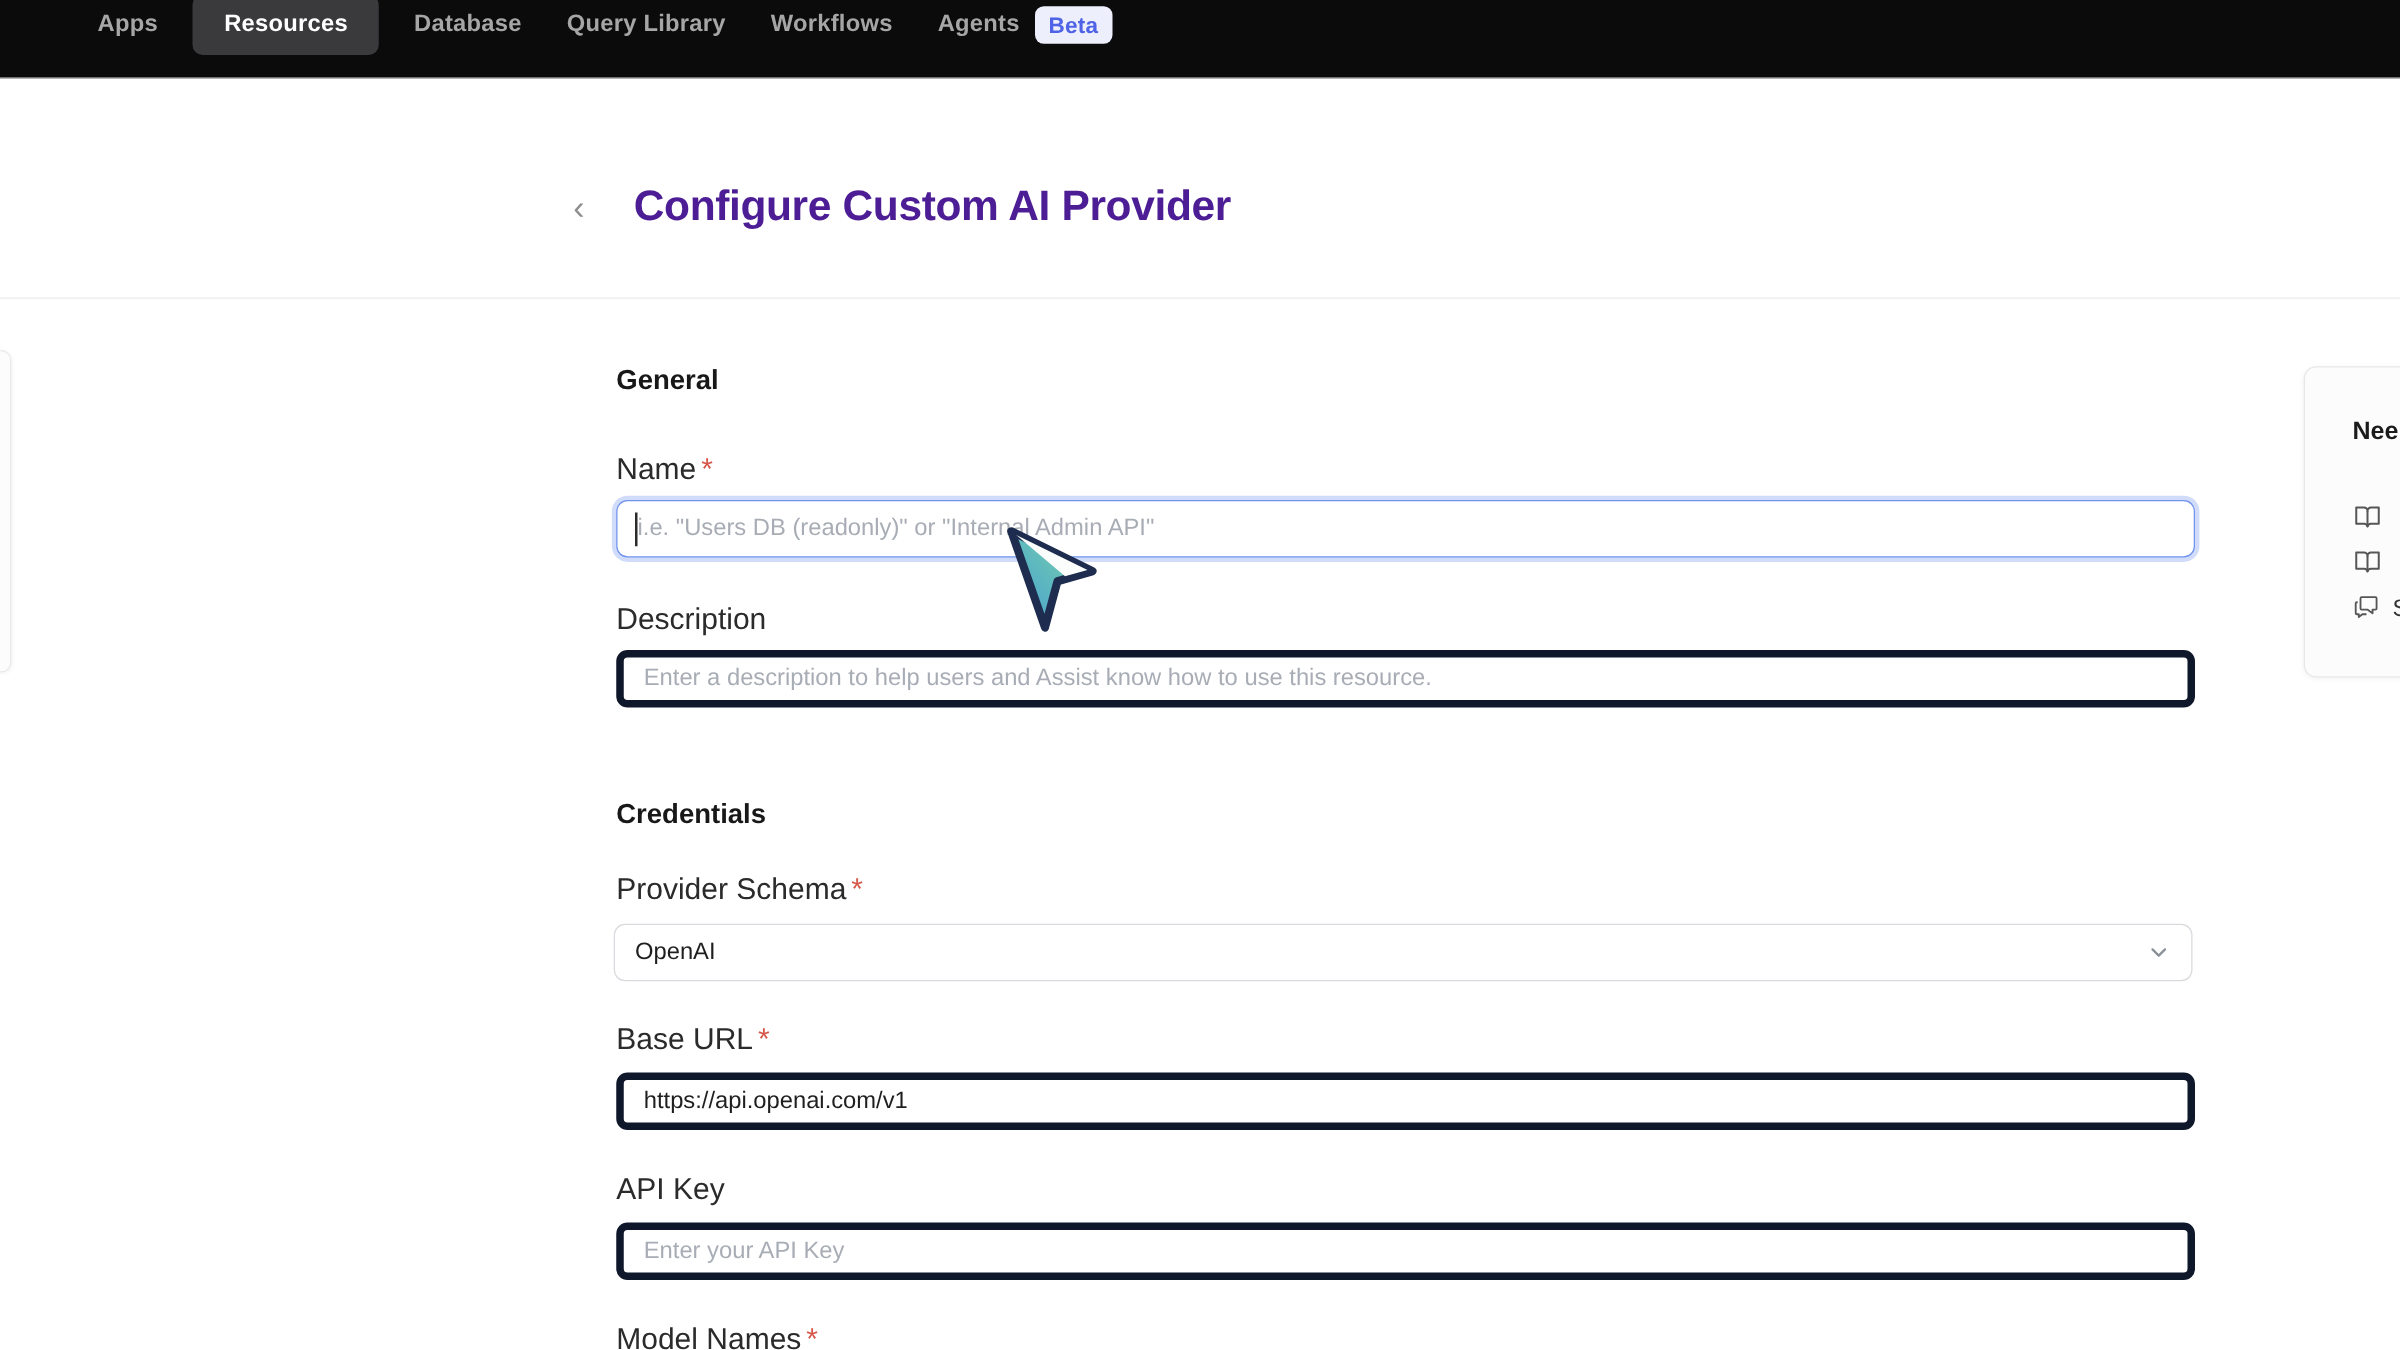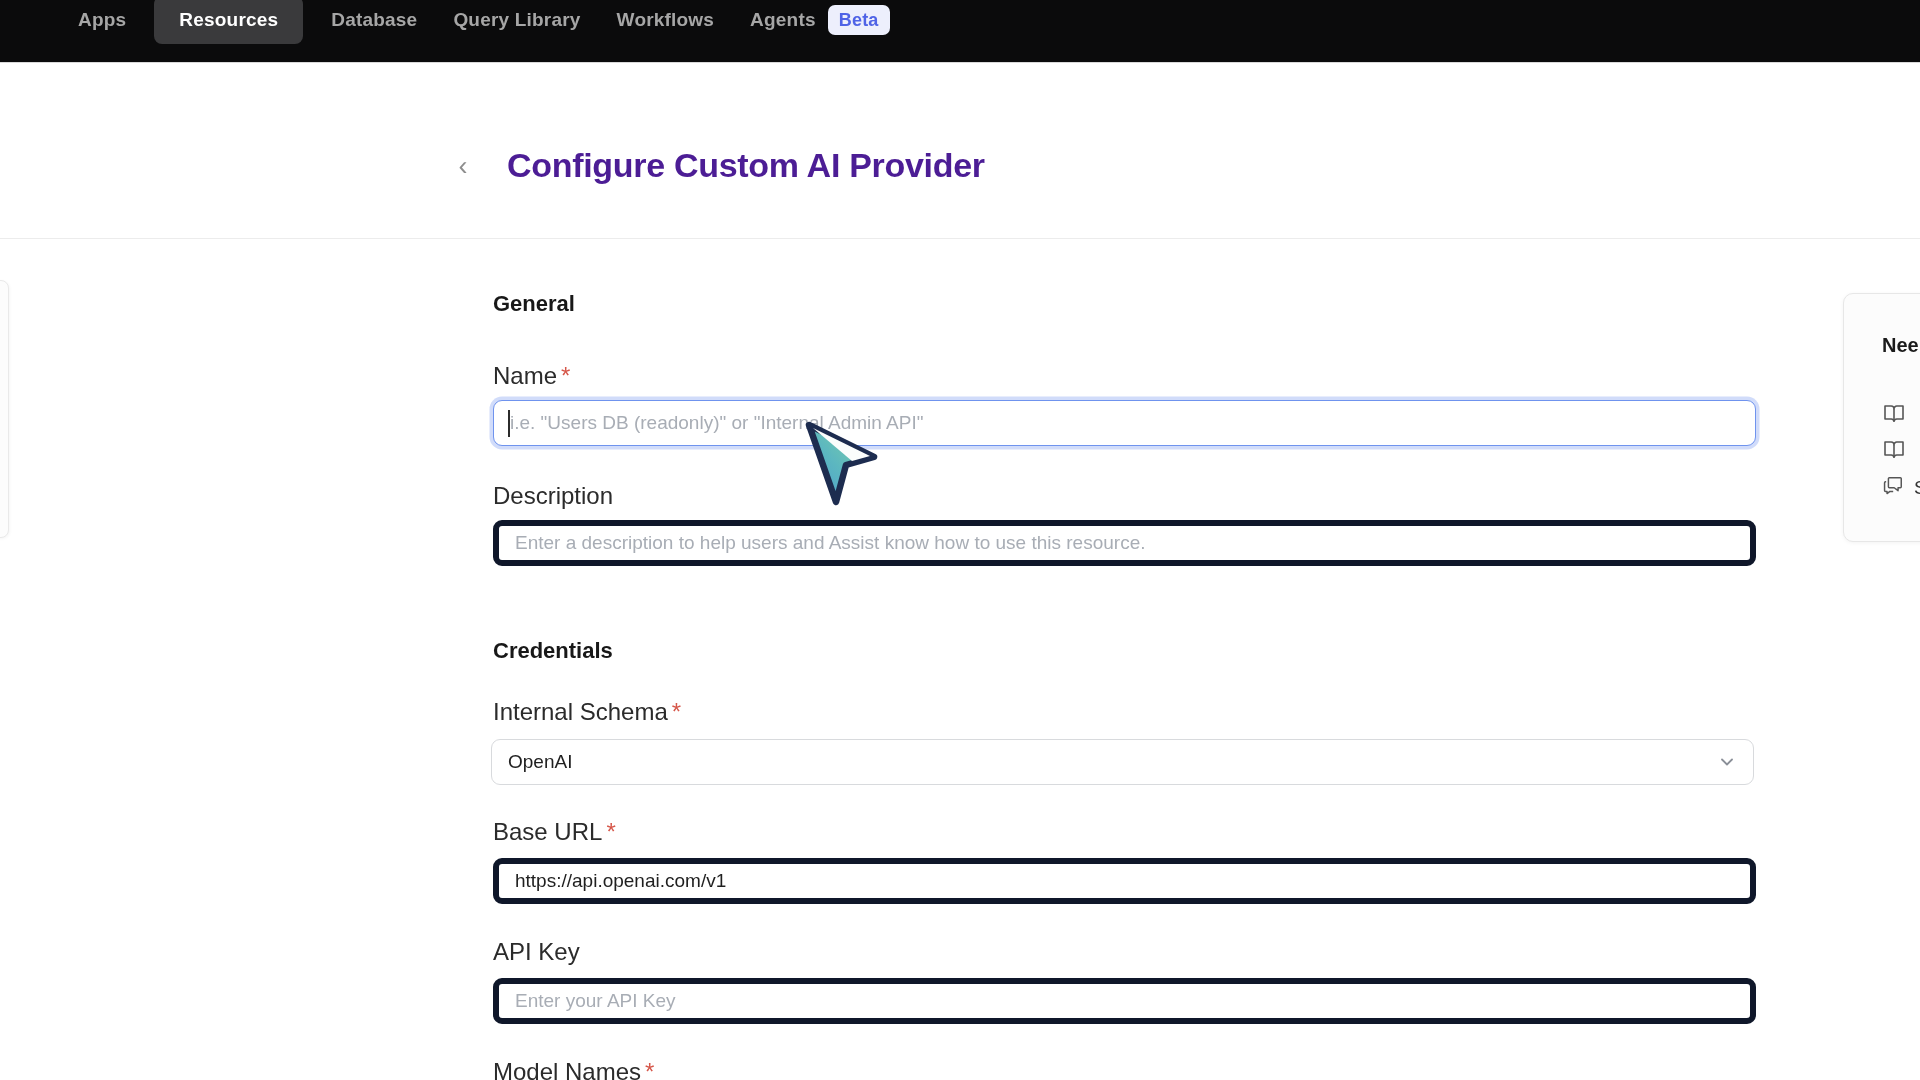--- a/index.html
+++ b/index.html
@@ -97,21 +97,21 @@
   <div class="caret-bar"></div>
 
   <div class="field-label" style="left:493px; top:482px;">
     <span>Description</span>
   </div>
   <input class="text-input" style="left: 493px; top: 520px;" type="text" placeholder="Enter a description to help users and Assist know how to use this resource.">
 
   <div class="section-heading" style="left:493px; top:628px;margin-top:10px;">Credentials</div>
 
   <div class="field-label" style="left:493px; top:698px;">
-    <span>Internal Schema</span><span class="req">*</span>
+    <span>Provider Schema</span><span class="req">*</span>
   </div>
   <div class="select-box" style="left:491px; top:739px;">
     <span>OpenAI</span>
     <span class="chev">
       <svg width="20" height="20" viewBox="0 0 20 20">
           <path d="M5 7.5 L10 12.5 L15 7.5" fill="none" stroke="#8a8f98" stroke-width="1.8" stroke-linecap="round" stroke-linejoin="round"></path>
         </svg>
     </span>
   </div>
 

